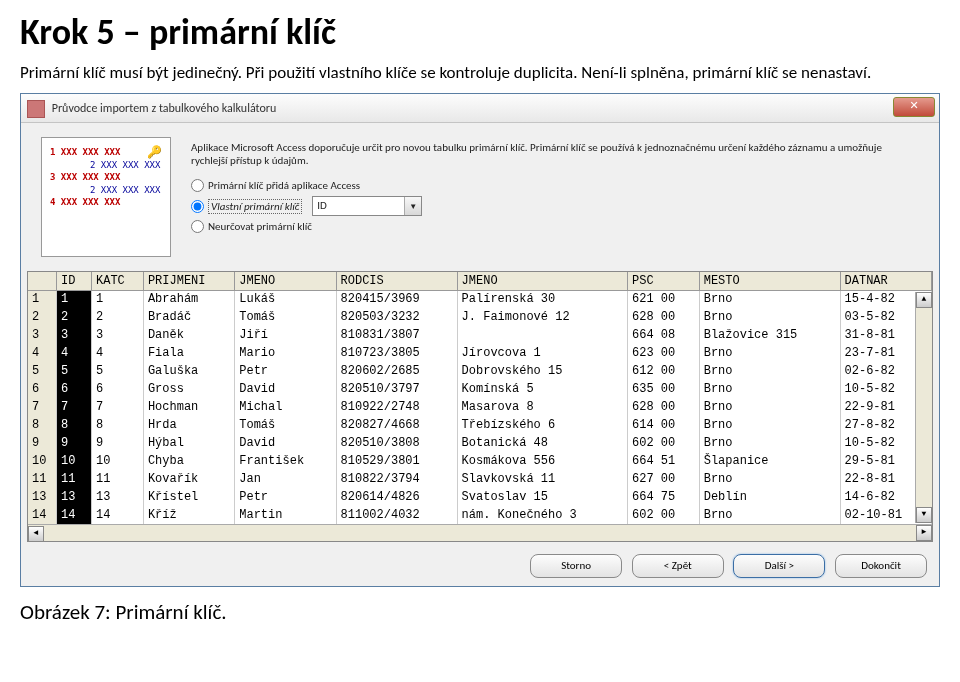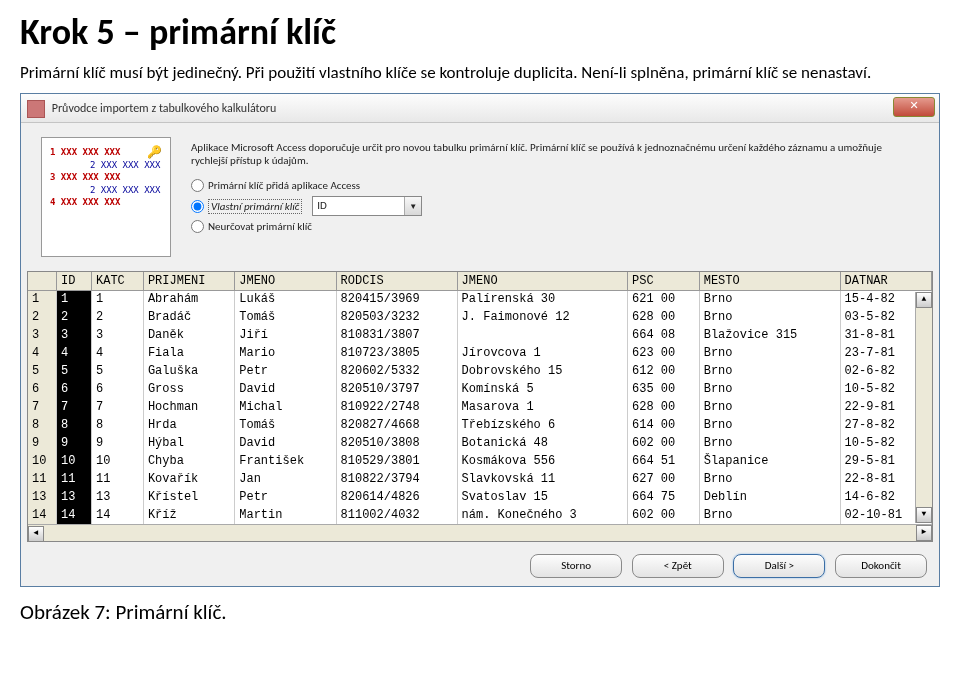--- a/index.html
+++ b/index.html
@@ -229,21 +229,21 @@
             <td>623 00</td>
             <td>Brno</td>
             <td>23-7-81</td>
           </tr>
           <tr>
             <td class="rowhead">5</td>
             <td class="idcell">5</td>
             <td>5</td>
             <td>Galuška</td>
             <td>Petr</td>
-            <td>820602/5332</td>
+            <td>820602/2685</td>
             <td>Dobrovského 15</td>
             <td>612 00</td>
             <td>Brno</td>
             <td>02-6-82</td>
           </tr>
           <tr>
             <td class="rowhead">6</td>
             <td class="idcell">6</td>
             <td>6</td>
             <td>Gross</td>
@@ -254,21 +254,21 @@
             <td>Brno</td>
             <td>10-5-82</td>
           </tr>
           <tr>
             <td class="rowhead">7</td>
             <td class="idcell">7</td>
             <td>7</td>
             <td>Hochman</td>
             <td>Michal</td>
             <td>810922/2748</td>
-            <td>Masarova 1</td>
+            <td>Masarova 8</td>
             <td>628 00</td>
             <td>Brno</td>
             <td>22-9-81</td>
           </tr>
           <tr>
             <td class="rowhead">8</td>
             <td class="idcell">8</td>
             <td>8</td>
             <td>Hrda</td>
             <td>Tomáš</td>

